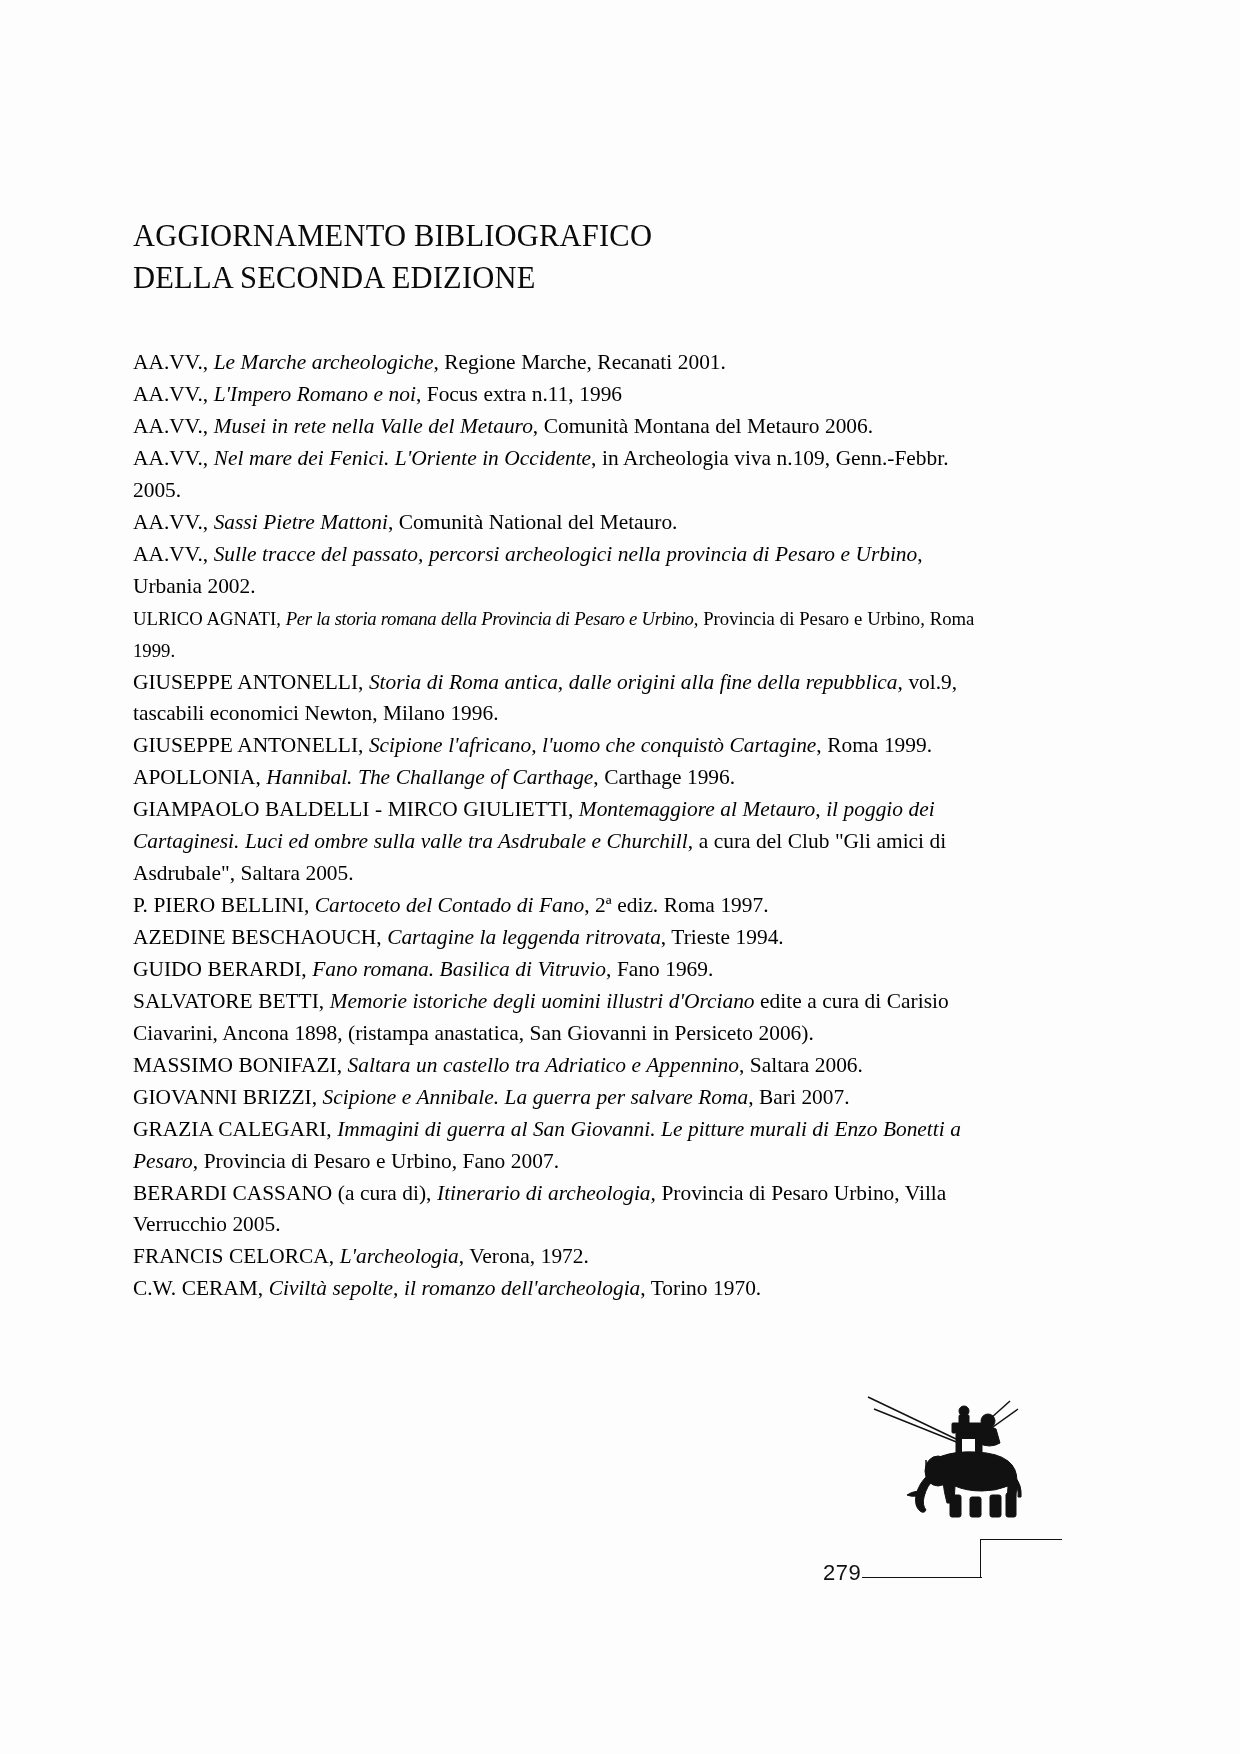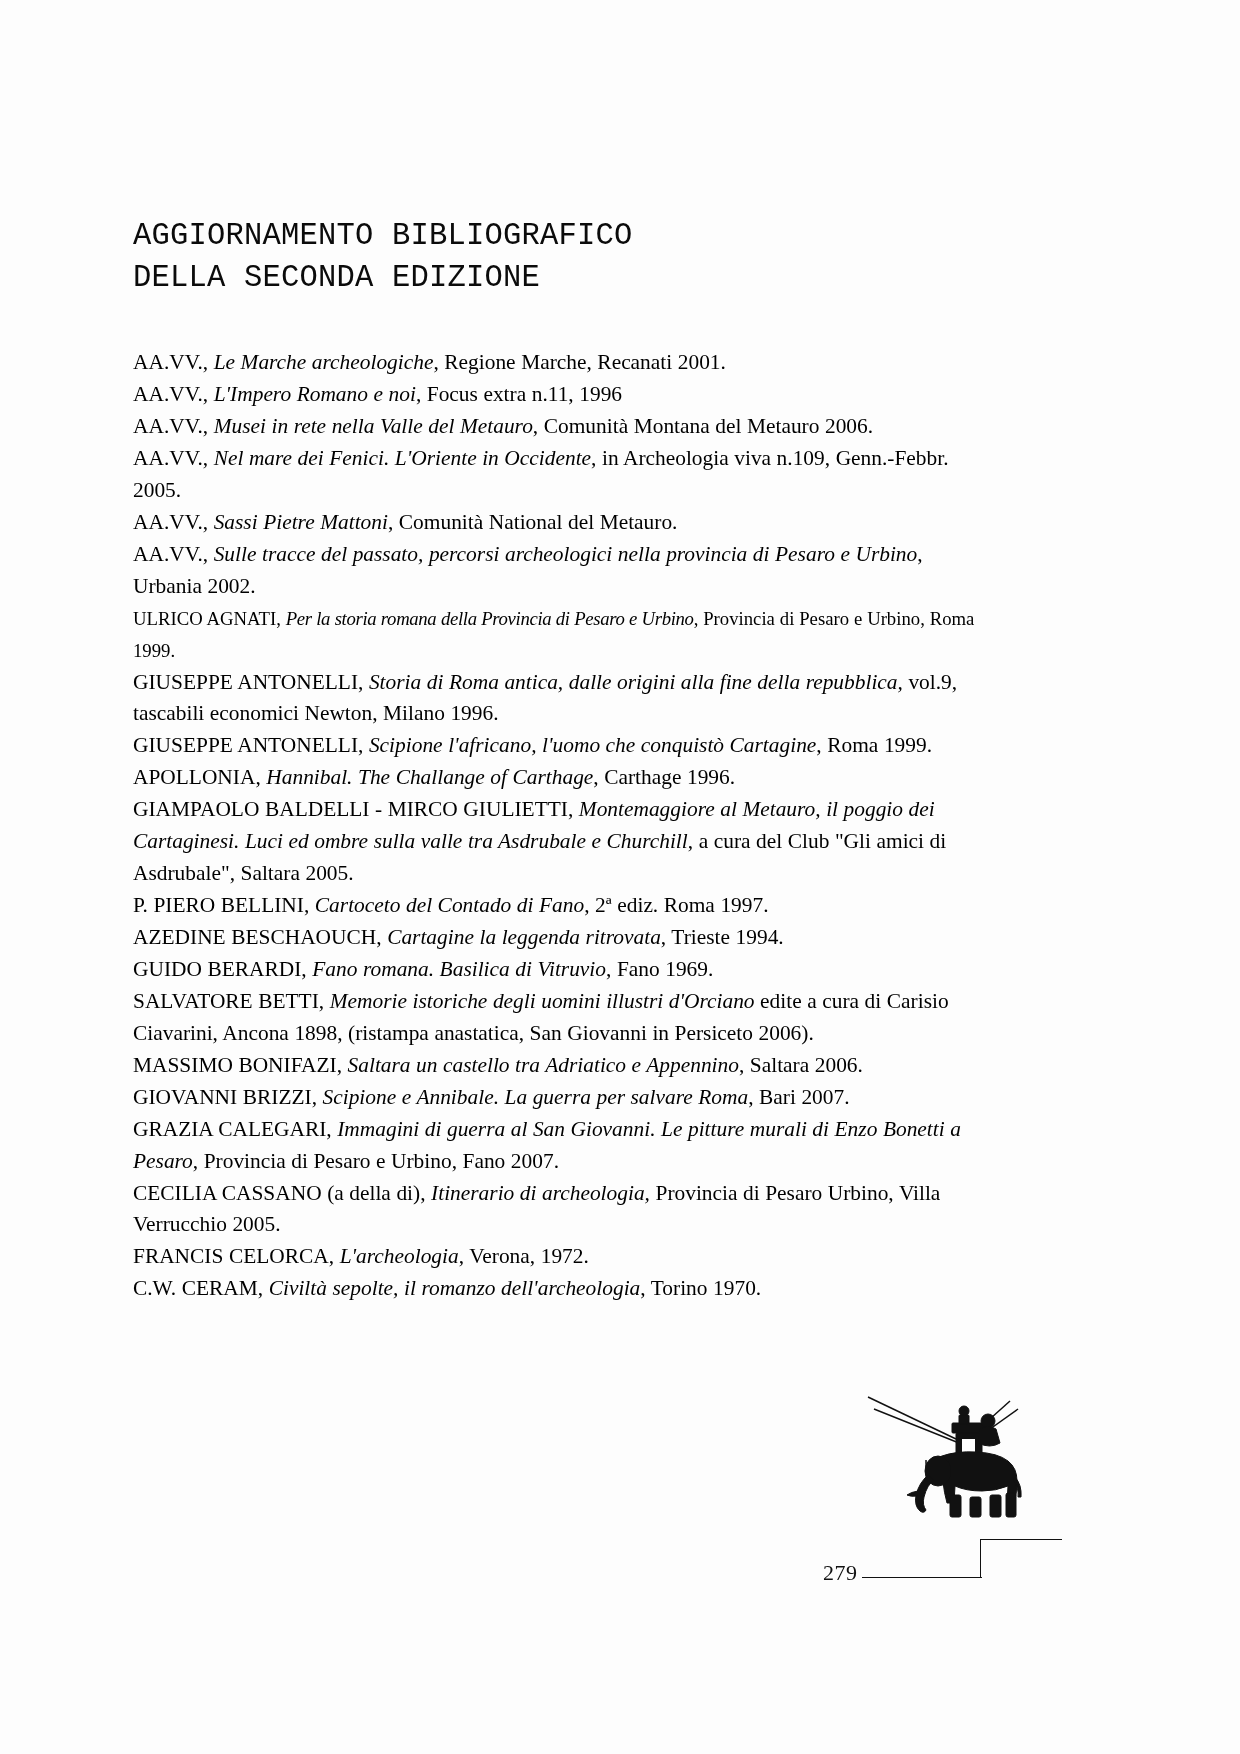--- a/index.html
+++ b/index.html
@@ -24,21 +24,21 @@
 
   .content {
     position: absolute;
     left: 133px;
     top: 215px;
     width: 842px;
   }
 
   
   .doc-title {
-    font-family: Liberation Mono, monospace;
+    font-family: Liberation Serif, serif;
     font-size: 30.5px;
     font-weight: 400;
     line-height: 1.38;
     letter-spacing: 0.2px;
     color: #0b0b0b;
     margin: 0;
     white-space: pre-line;
   }
 
   
@@ -71,21 +71,21 @@
 
   .entry .tight-italic {
     font-style: italic;
     letter-spacing: -0.35px;
   }
 
   .page-number {
     position: absolute;
     left: 823px;
     top: 1560px;
-    font-family: Liberation Serif, serif;
+    font-family: Liberation Sans, sans-serif;
     font-size: 22px;
     color: #111111;
     letter-spacing: 0.5px;
   }
 
   .emblem {
     position: absolute;
     left: 860px;
     top: 1395px;
     width: 175px;
@@ -212,21 +212,21 @@
         <span>GIOVANNI BRIZZI,</span>
         <i>Scipione e Annibale. La guerra per salvare Roma</i><span>, Bari 2007.</span>
       </p>
 
       <p class="entry">
         <span>GRAZIA CALEGARI,</span>
         <i>Immagini di guerra al San Giovanni. Le pitture murali di Enzo Bonetti a Pesaro</i><span>, Provincia di Pesaro e Urbino, Fano 2007.</span>
       </p>
 
       <p class="entry">
-        <span>CECILIA CASSANO (a della di),</span>
+        <span>BERARDI CASSANO (a cura di),</span>
         <i>Itinerario di archeologia,</i><span> Provincia di Pesaro Urbino, Villa Verrucchio 2005.</span>
       </p>
 
       <p class="entry">
         <span>FRANCIS CELORCA,</span>
         <i>L'archeologia</i><span>, Verona, 1972.</span>
       </p>
 
       <p class="entry">
         <span>C.W. CERAM,</span>

